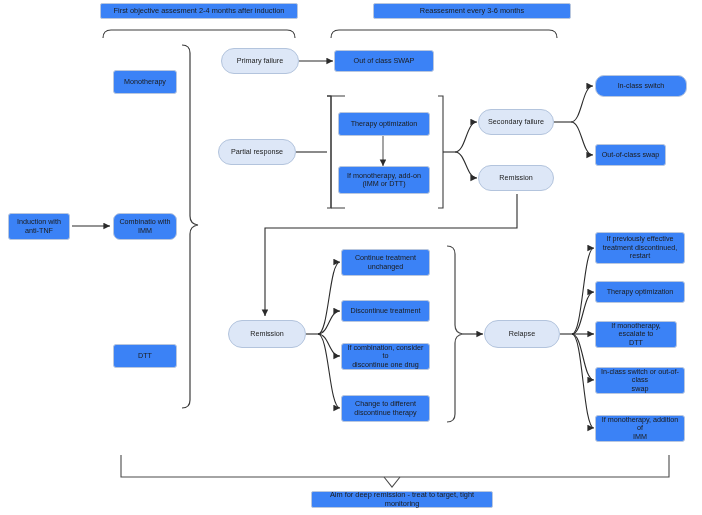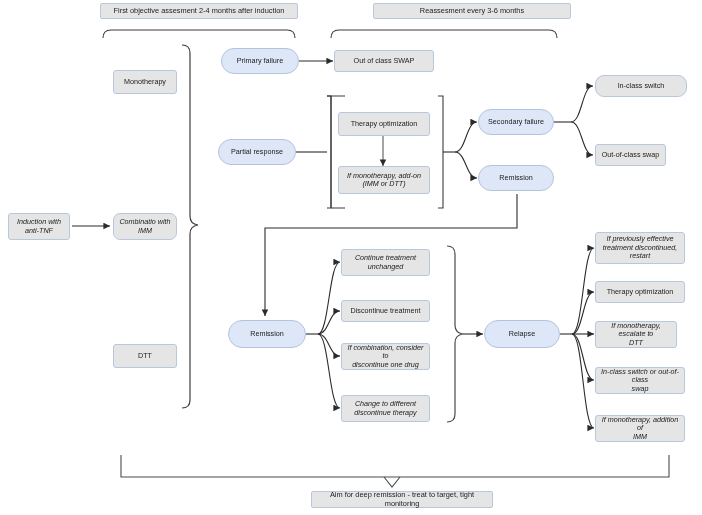--- a/index.html
+++ b/index.html
@@ -24,42 +24,42 @@
   #edges {
     position: absolute;
     left: 0; top: 0;
     width: 702px;
     height: 515px;
     pointer-events: none;
   }
   .node {
     position: absolute;
     box-sizing: border-box;
-    background: #e5e5e5;
+    background: #3b82f6;
     border: 1px solid #b9c7de;
     color: #1b1b1b;
     display: flex;
     align-items: center;
     justify-content: center;
     text-align: center;
     line-height: 1.18;
     padding: 2px 4px;
     font-size: 7.2px;
     border-radius: 3px;
   }
   .pill {
     border-radius: 999px;
     border: 1px solid #b3c4dd;
     background: #dde7f7;
   }
   .banner {
     font-size: 7.4px;
     border-radius: 2px;
   }
-  .node span { display: block; font-style: italic; }
+  .node span { display: block; }
 </style>
 </head>
 <body>
 
 <div id="canvas">
 
   <svg id="edges" viewBox="0 0 702 515">
     <defs>
       <marker id="arrow" markerWidth="7" markerHeight="7" refX="6" refY="3" orient="auto">
         <path d="M0,0 L6,3 L0,6 z" fill="#2b2b2b"></path>

